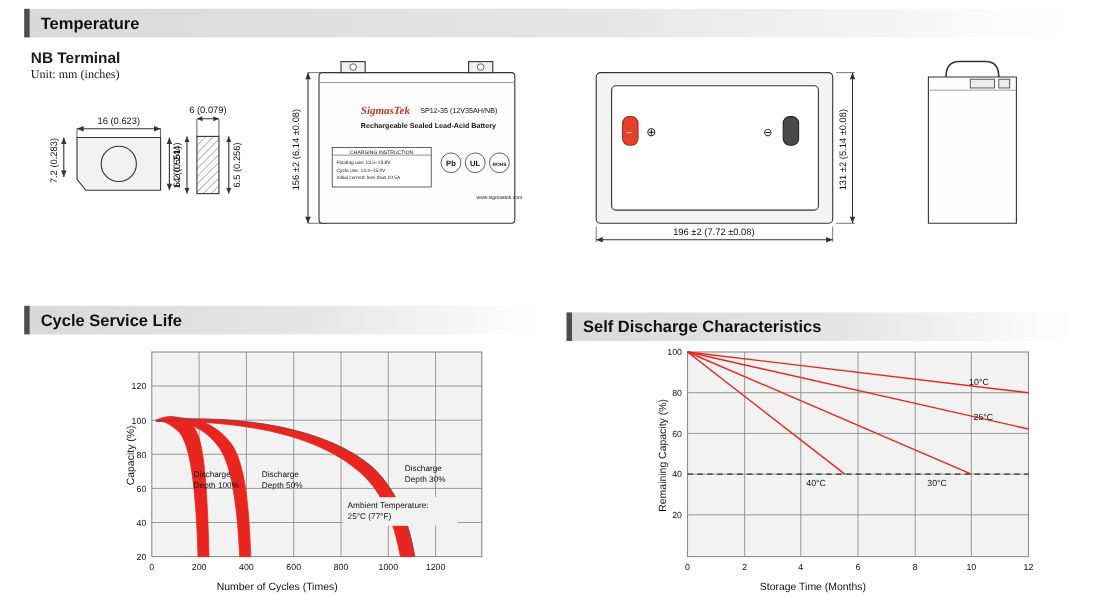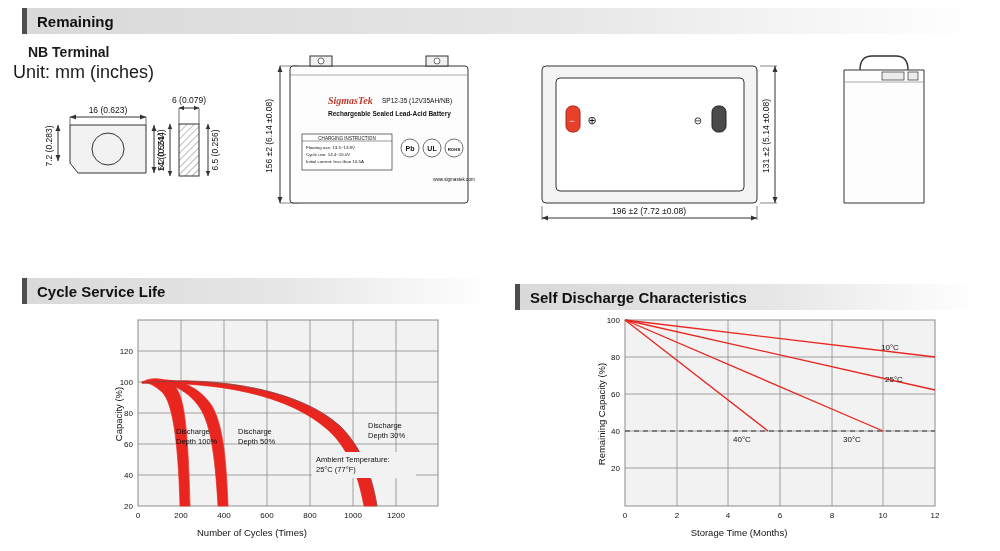--- a/index.html
+++ b/index.html
@@ -22,33 +22,33 @@
     padding-left:10px;
     font-weight:bold;
     font-size:15px;
     color:#111;
   }
   #sec-dimensions { left:22px; top:8px; width:955px; }
   #sec-cycle { left:22px; top:278px; width:470px; }
   #sec-selfdis { left:515px; top:284px; width:462px; }
 
   .nb-title { position:absolute; left:28px; top:44px; font-weight:bold; font-size:14px; }
-  .nb-unit  { position:absolute; left:13px; top:62px; font-size:18px; }
+  .nb-unit  { position:absolute; left:28px; top:62px; font-size:11px;font-family:Liberation Serif, serif; }
 
   svg { display:block; }
 
   .dim-svg { position:absolute; }
 
   .chart-wrap { position:absolute; }
 </style>
 </head>
 <body>
 
 <div class="sec-header" id="sec-dimensions">
-  <span>Remaining</span>
+  <span>Temperature</span>
 </div>
 <div class="sec-header" id="sec-cycle">
   <span>Cycle Service Life</span>
 </div>
 <div class="sec-header" id="sec-selfdis">
   <span>Self Discharge Characteristics</span>
 </div>
 
 <div class="nb-title">NB Terminal</div>
 <div class="nb-unit">Unit: mm (inches)</div>

